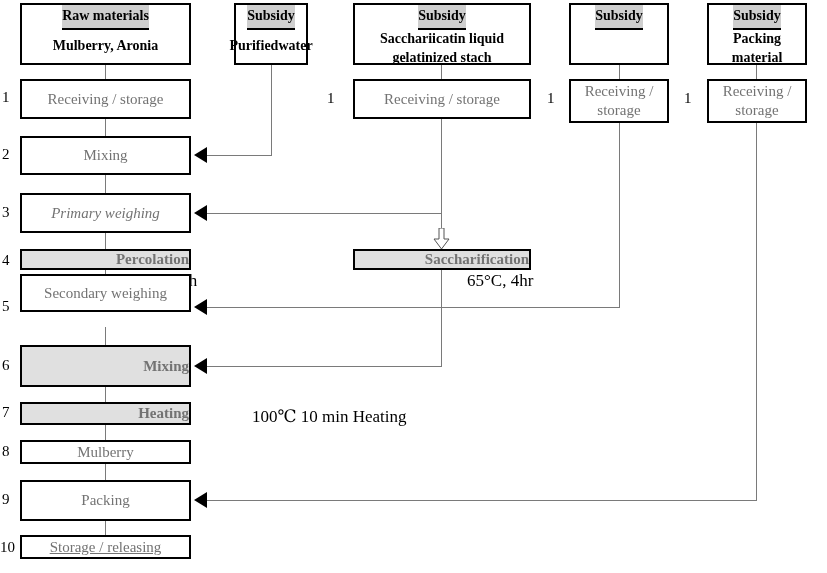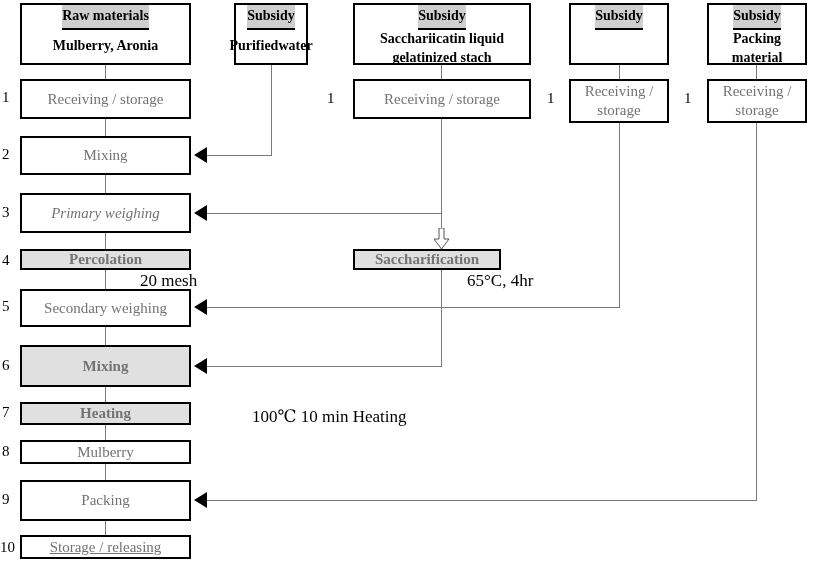--- a/index.html
+++ b/index.html
@@ -3,21 +3,21 @@
 <meta charset="utf-8">
 <style>
   html,body{margin:0;padding:0;background:#ffffff;}
   body{font-family:"Liberation Serif","DejaVu Serif",serif;}
   #stage{position:relative;width:827px;height:573px;background:#fff;overflow:hidden;}
 
   
   .box{position:absolute;box-sizing:border-box;border:2px solid #000;background:#fff;
        display:flex;align-items:center;justify-content:center;text-align:center;
        font-size:15px;color:#737373;line-height:1.25;}
-  .box.shaded{background:#e0e0e0;font-weight:bold;}
+  .box.shaded{background:#e0e0e0;font-weight:bold;justify-content:flex-end;}
 
   
   .matbox{position:absolute;box-sizing:border-box;border:2px solid #000;background:#fff;
           display:flex;flex-direction:column;align-items:center;}
   .matbox .hdr{background:#cfcfcf;border-bottom:2px solid #000;font-weight:bold;
                font-size:14px;text-align:center;line-height:1.45;padding:1px 0 2px;}
   .matbox .bdy{flex:1;display:flex;align-items:center;justify-content:center;
                text-align:center;font-weight:bold;font-size:14px;line-height:1.35;padding:0 3px;}
 
   
@@ -139,21 +139,21 @@
     <span>Primary  weighing</span>
   </div>
 
   <div class="stepnum" style="left:2px;top:252px;">4</div>
   <div class="box shaded" style="left:20px;top:249px;width:171px;height:21px;">
     <span>Percolation</span>
   </div>
   <div class="note" style="left:140px;top:271px;">20  mesh</div>
 
   <div class="stepnum" style="left:2px;top:298px;">5</div>
-  <div class="box" style="left:20px;top:289px;width:171px;height:38px;">
+  <div class="box" style="left:20px;top:274px;width:171px;height:38px;">
     <span>Secondary  weighing</span>
   </div>
 
   <div class="stepnum" style="left:2px;top:357px;">6</div>
   <div class="box shaded" style="left:20px;top:345px;width:171px;height:42px;">
     <span>Mixing</span>
   </div>
 
   <div class="stepnum" style="left:2px;top:404px;">7</div>
   <div class="box shaded" style="left:20px;top:402px;width:171px;height:23px;">
@@ -186,18 +186,18 @@
     <span>Receiving  /</span>
     <span>storage</span>
   </div>
 
   <div class="stepnum" style="left:684px;top:90px;">1</div>
   <div class="box" style="left:707px;top:79px;width:100px;height:44px;flex-direction:column;">
     <span>Receiving  /</span>
     <span>storage</span>
   </div>
 
-  <div class="box shaded" style="left:353px;top:249px;width:148px;height:21px;">
+  <div class="box shaded" style="left:353px;top:249px;width:178px;height:21px;">
     <span>Saccharification</span>
   </div>
   <div class="note" style="left:467px;top:271px;">65°C,  4hr</div>
 
 </div>
 
 </body></html>

